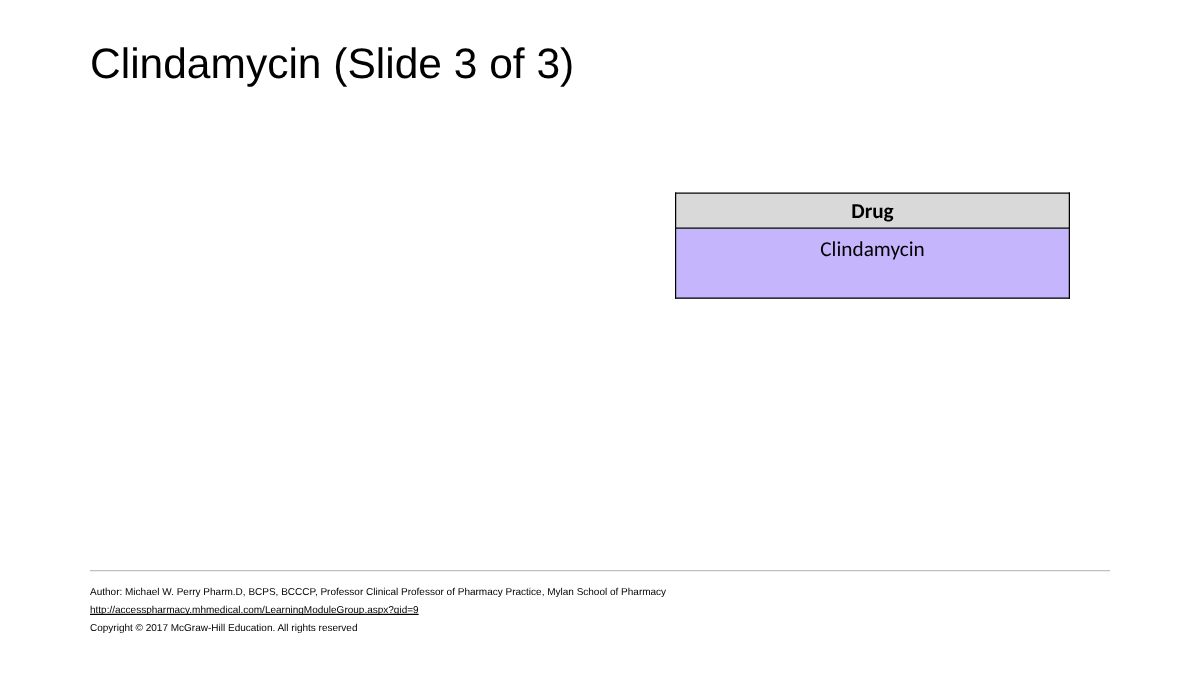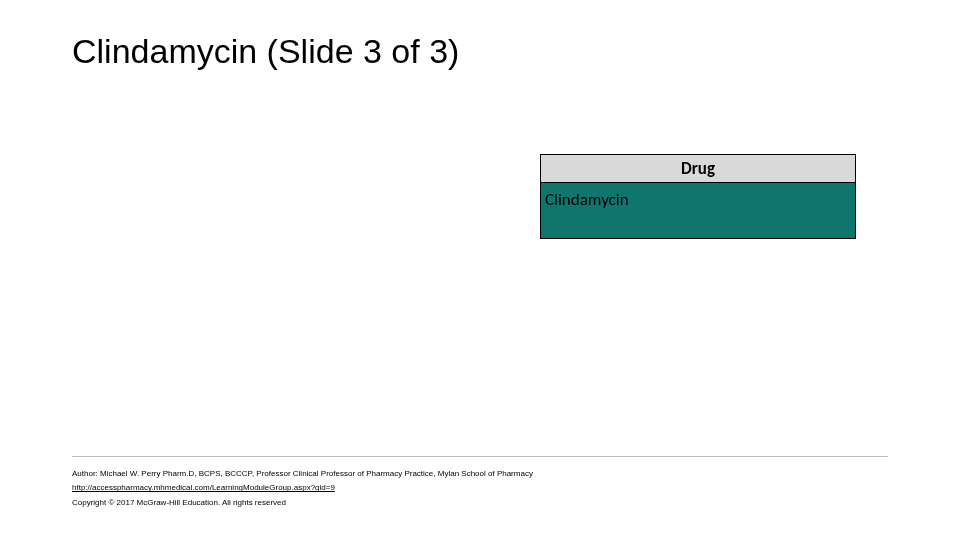--- a/index.html
+++ b/index.html
@@ -25,22 +25,23 @@
     background: #d9d9d9;
     border: 1px solid #000;
     font-size: 17px;
     font-weight: 700;
     text-align: center;
     padding: 3px 4px;
   }
   .drug-table td {
     border: 1px solid #000;
     font-size: 17px;
+    text-align: center;
     padding: 6px 4px 28px 4px;
-    background: #0f766e;
+    background: #c4b5fd;
   }
   .footer {
     position: absolute;
     left: 72px;
     bottom: 30px;
     right: 72px;
   }
   .footer-divider {
     border: none;
     border-top: 1px solid #bfbfbf;

